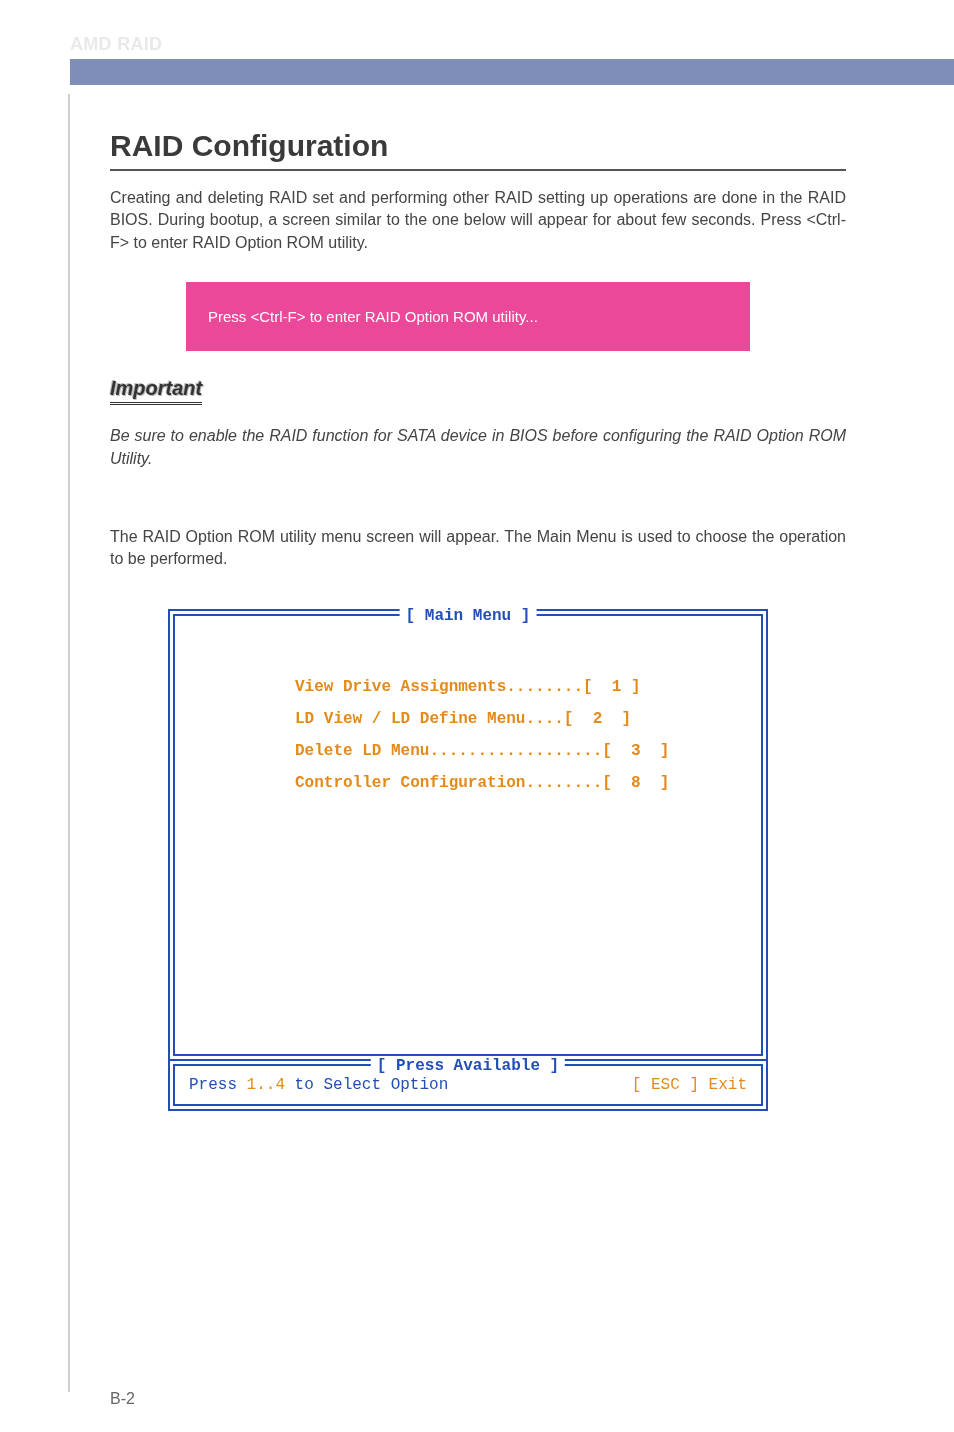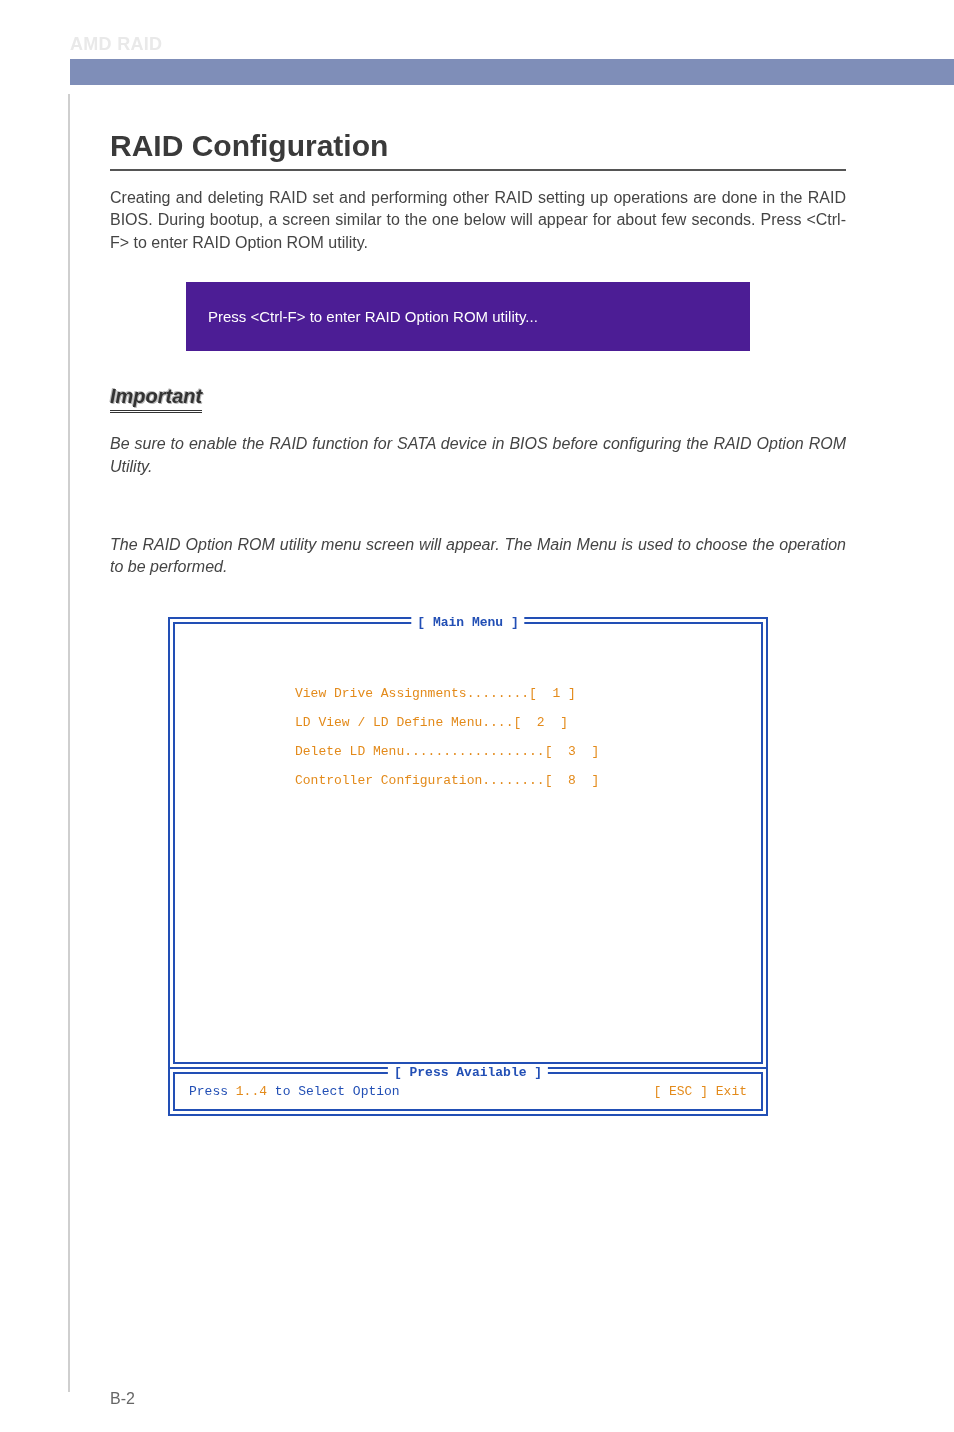--- a/index.html
+++ b/index.html
@@ -56,24 +56,24 @@
     width: 736px;
   }
   .body-text {
     font-size: 16px;
     line-height: 1.4;
     color: #444;
     text-align: justify;
     width: 736px;
   }
   .black-box {
-    background: #4c1d95;
+    background: #ec4899;
     color: #fff;
     width: 520px;
-    margin: 28px auto 34px auto;
+    margin: 28px auto 26px auto;
     padding: 26px 22px;
     font-family: Verdana, Arial, sans-serif;
     font-size: 15px;
   }
   .important-label {
     font-family: "Arial Black", Arial, sans-serif;
     font-style: italic;
     font-weight: 900;
     font-size: 20px;
     color: #333;
@@ -92,29 +92,28 @@
     width: 736px;
     margin-bottom: 56px;
   }
   .figure-caption {
     font-size: 16px;
     line-height: 1.4;
     color: #444;
     text-align: justify;
     width: 736px;
     margin-bottom: 38px;
-    font-style: italic;
   }
 
   
   .bios {
     width: 600px;
     margin: 0 auto;
     font-family: "Lucida Console", "Courier New", monospace;
-    font-size: 13px;
+    font-size: 16px;
     background: #fff;
   }
   .bios .panel {
     position: relative;
   }
   .bios .panel-outer {
     border: 2px solid #224fb5;
     padding: 3px;
   }
   .bios .panel-inner {
@@ -128,20 +127,21 @@
     transform: translateX(-50%);
     background: #fff;
     color: #224fb5;
     font-weight: bold;
     padding: 0 6px;
     white-space: pre;
   }
   .bios .main-body {
     min-height: 320px;
     padding: 48px 0 70px 120px;
+    font-weight: bold;
   }
   .bios .menu-line {
     color: #e38a1a;
     margin: 14px 0;
     white-space: pre;
   }
   .bios .keys-body {
     padding: 10px 14px 10px 14px;
     display: flex;
     justify-content: space-between;

